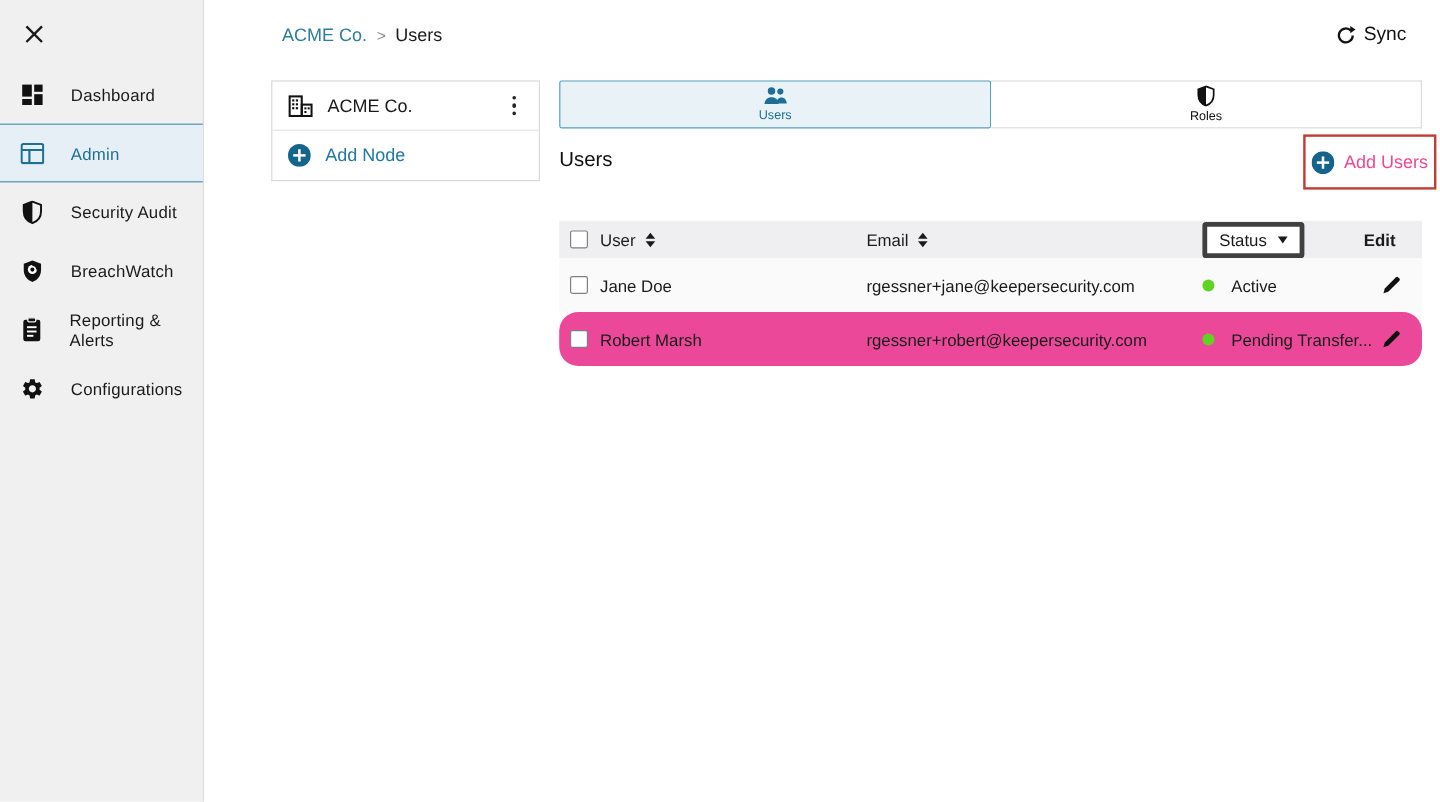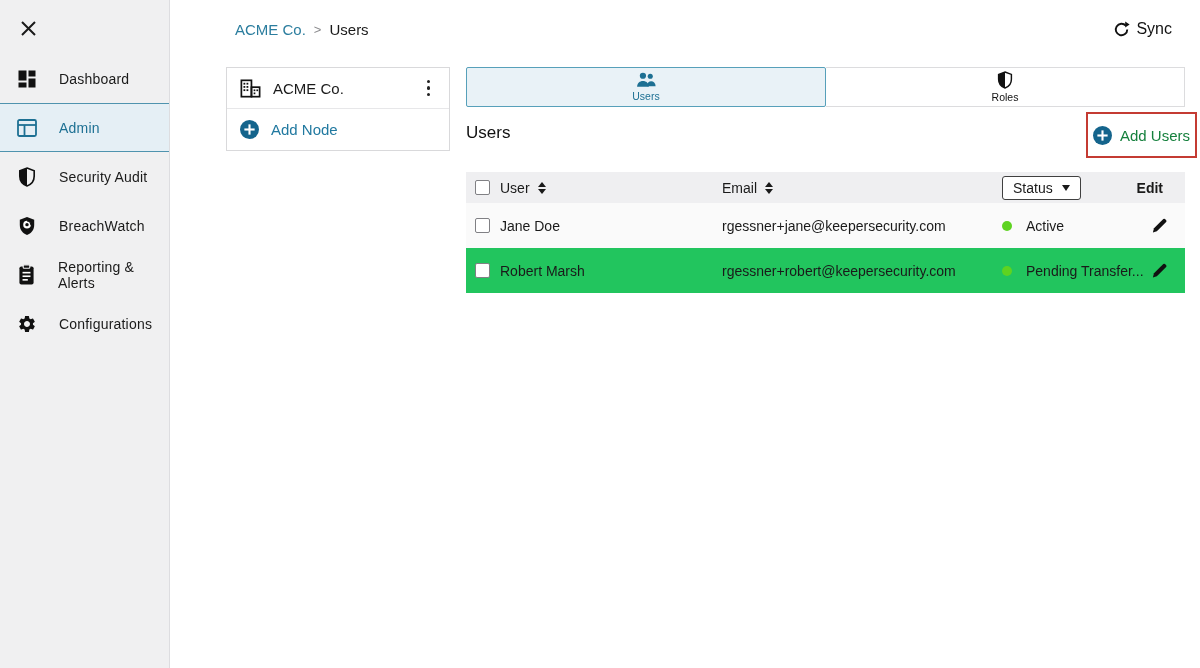--- a/index.html
+++ b/index.html
@@ -73,45 +73,45 @@
 
   
   .section-title {
     position:absolute; left:466px; top:123px; font-size:17px; font-weight:500; color:#111;
   }
   .annotation-box {
     position:absolute; left:1086px; top:112px; width:111px; height:46px;
     border:2px solid #c43b33; display:flex; align-items:center; justify-content:center;
   }
   .add-users-btn { display:flex; align-items:center; gap:8px; cursor:pointer; }
-  .add-users-btn .lbl { font-size:15px; color:#15803d; }
-
-  
-  .users-table { position:absolute; left:466px; top:172px; width:719px; }
+  .add-users-btn .lbl { font-size:15px; color:#ec4899; }
+
+  
+  .users-table { position:absolute; left:466px; top:184px; width:719px; }
   .t-header {
     height:31px; background:#efeff1; display:flex; align-items:center;
     padding-left:9px; font-size:14px;
   }
   .t-row { height:45px; display:flex; align-items:center; padding-left:9px; font-size:14px; }
   .t-row.even { background:#fafafa; }
-  .t-row.odd  { background:#22c55e; }
+  .t-row.odd  { background:#ec4899;border-radius:16px; }
   .cell-check { width:25px; flex:none; display:flex; align-items:center; }
   .cell-user  { width:222px; flex:none; display:flex; align-items:center; }
   .cell-email { width:280px; flex:none; display:flex; align-items:center; }
   .cell-status{ width:130px; flex:none; display:flex; align-items:center; white-space:nowrap; }
   .cell-edit  { flex:1; display:flex; justify-content:flex-end; padding-right:16px;font-weight:bold; }
   .checkbox {
     width:15px; height:15px; border:1.5px solid #808084; border-radius:2px; background:#fff; cursor:pointer;
   }
   .sort { display:inline-flex; flex-direction:column; gap:2px; margin-left:8px; cursor:pointer; }
   .sort .up   { width:0; height:0; border-left:4px solid transparent; border-right:4px solid transparent; border-bottom:5px solid #1a1a1a; }
   .sort .down { width:0; height:0; border-left:4px solid transparent; border-right:4px solid transparent; border-top:5px solid #1a1a1a; }
   .status-filter {
     display:inline-flex; align-items:center; gap:9px; background:#fff;
-    border:1px solid #404040; border-radius:3px; padding:3px 10px; font-size:14px; cursor:pointer;
+    border:4px solid #404040; border-radius:3px; padding:3px 10px; font-size:14px; cursor:pointer;
   }
   .caret-down { width:0; height:0; border-left:4.5px solid transparent; border-right:4.5px solid transparent; border-top:6px solid #1a1a1a; }
   .status-dot { width:10px; height:10px; border-radius:50%; background:#5ed321; margin-right:14px; flex:none; }
   .edit-head { padding-right:22px; }
   .pencil-btn { cursor:pointer; display:flex; }
 </style>
 </head>
 <body>
 
 <div class="screen">

